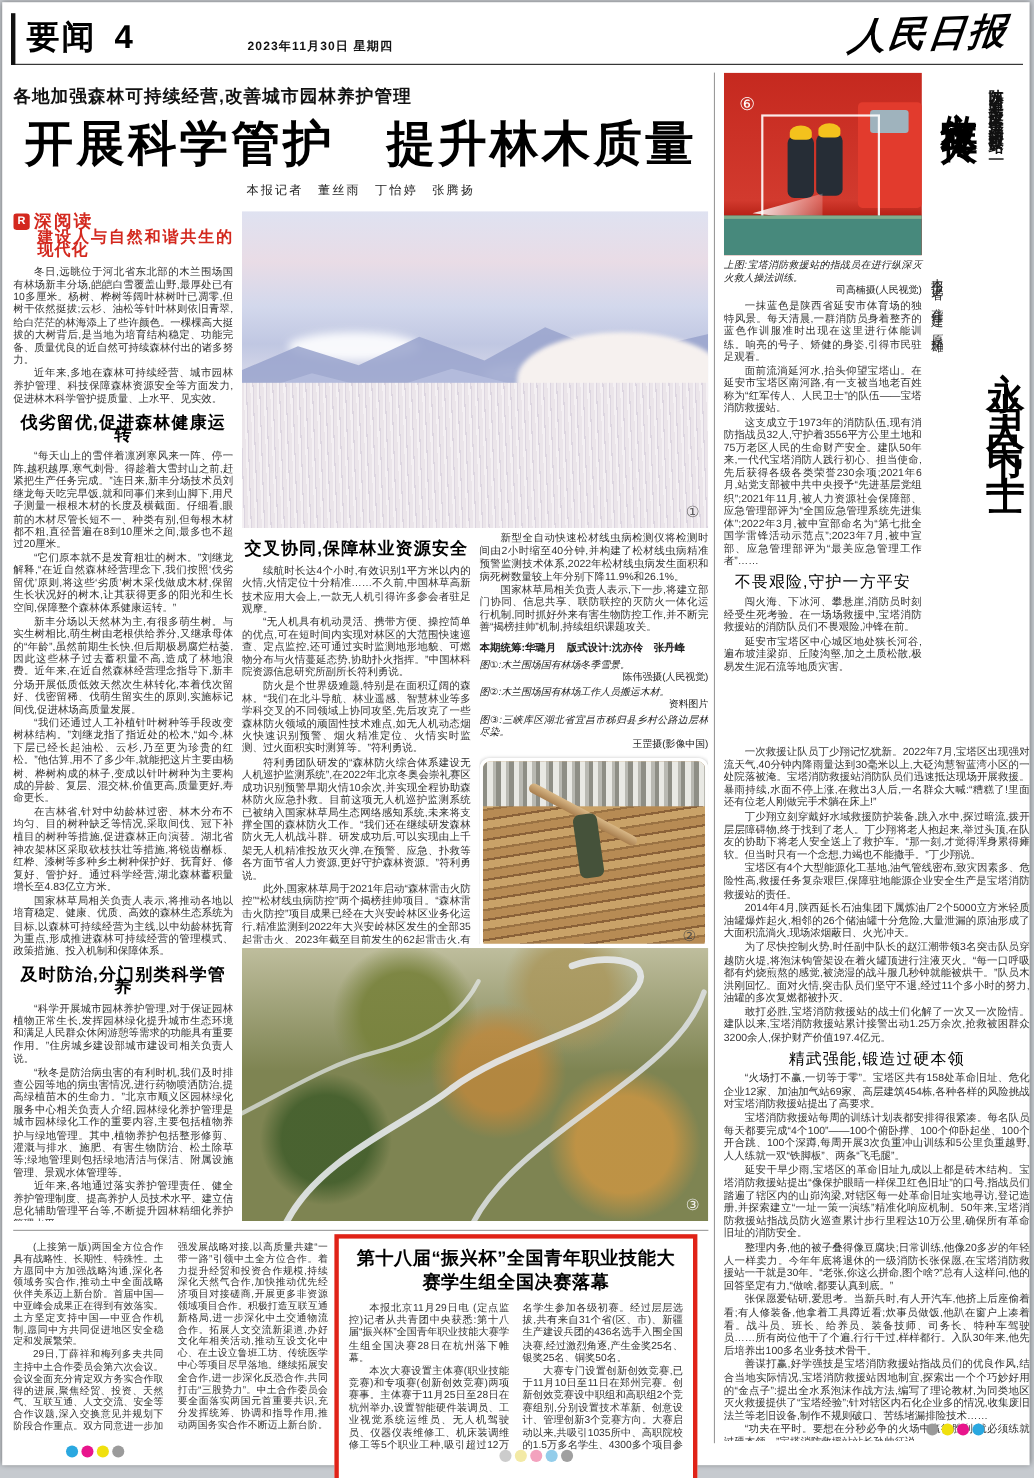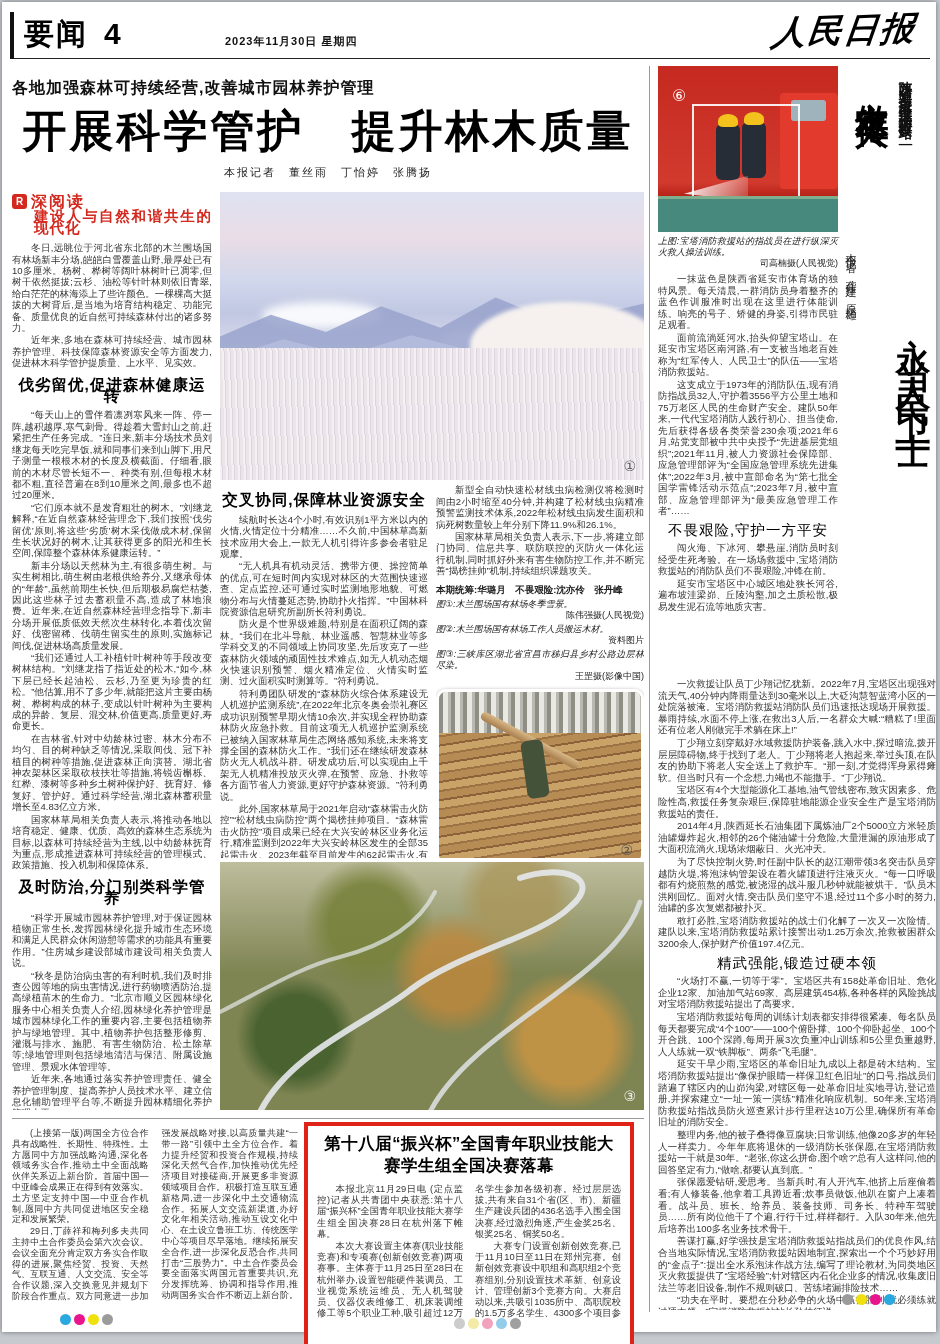--- a/index.html
+++ b/index.html
@@ -184,21 +184,21 @@
                 <p class="para">符利勇团队研发的“森林防火综合体系建设无人机巡护监测系统”,在2022年北京冬奥会崇礼赛区成功识别预警早期火情10余次,并实现全程协助森林防火应急扑救。目前这项无人机巡护监测系统已被纳入国家林草局生态网络感知系统,未来将支撑全国的森林防火工作。“我们还在继续研发森林防火无人机战斗群。研发成功后,可以实现由上千架无人机精准投放灭火弹,在预警、应急、扑救等各方面节省人力资源,更好守护森林资源。”符利勇说。</p>
                 <p class="para">此外,国家林草局于2021年启动“森林雷击火防控”“松材线虫病防控”两个揭榜挂帅项目。“森林雷击火防控”项目成果已经在大兴安岭林区业务化运行,精准监测到2022年大兴安岭林区发生的全部35起雷击火、2023年截至目前发生的62起雷击火,有效防控雷击火灾害的发生。“松材线虫病防控”项目成果中,</p>
               </div>
           </div>
 
           <div class="col3 colt">
             <div>
                 <p class="para">新型全自动快速松材线虫病检测仪将检测时间由2小时缩至40分钟,并构建了松材线虫病精准预警监测技术体系,2022年松材线虫病发生面积和病死树数量较上年分别下降11.9%和26.1%。</p>
                 <p class="para">国家林草局相关负责人表示,下一步,将建立部门协同、信息共享、联防联控的灭防火一体化运行机制,同时抓好外来有害生物防控工作,并不断完善“揭榜挂帅”机制,持续组织课题攻关。</p>
               </div>
-            <div class="staff-line">本期统筹:华璐月　不畏艰险:沈亦伶　张丹峰</div>
+            <div class="staff-line">本期统筹:华璐月　版式设计:沈亦伶　张丹峰</div>
             <p class="caption">
               <span>图①:木兰围场国有林场冬季雪景。</span>
               <span class="credit">陈伟强摄(人民视觉)</span>
             </p>
             <p class="caption">
               <span>图②:木兰围场国有林场工作人员搬运木材。</span>
               <span class="credit">资料图片</span>
             </p>
             <p class="caption">
               <span>图③:三峡库区湖北省宜昌市秭归县乡村公路边层林尽染。</span>

